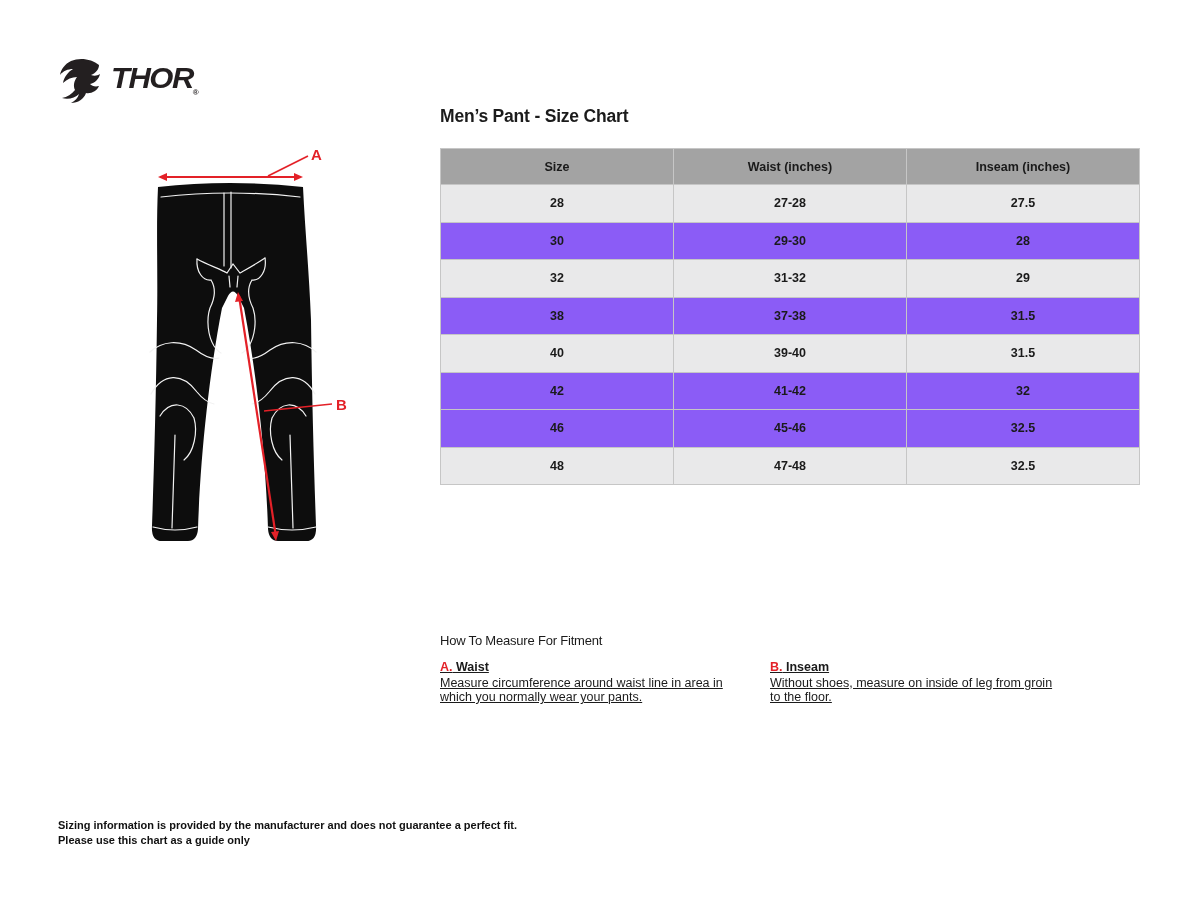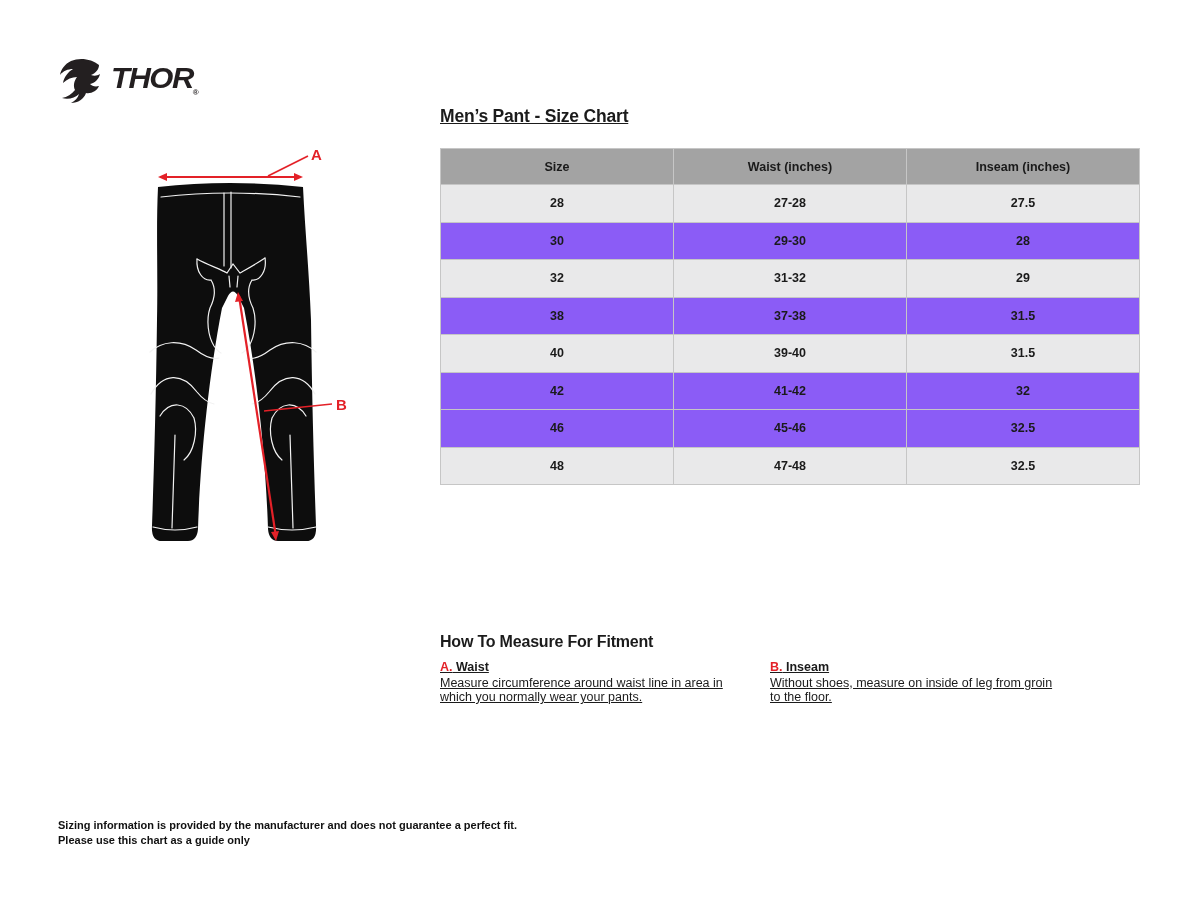--- a/index.html
+++ b/index.html
@@ -16,32 +16,32 @@
   .wordmark {
     font-weight:bold; font-style:italic; font-size:31px; letter-spacing:-1.5px;
     color:#231f20; line-height:1; margin-left:3px; transform:scaleY(0.96);
   }
   .regmark { font-size:8px; font-style:normal; vertical-align:-8px; letter-spacing:0; }
 
   
   .diagram { left:115px; top:135px; }
 
   
-  .chart-title { left:440px; top:106px; font-size:17.5px; font-weight:bold; letter-spacing:-0.2px;text-decoration:underline; }
+  .chart-title { left:440px; top:106px; font-size:17.5px; font-weight:bold; letter-spacing:-0.2px; }
 
   table.sizes { left:440px; top:148px; width:700px; border-collapse:collapse; table-layout:fixed; position:absolute; }
   table.sizes th, table.sizes td {
     border:1px solid #c6c6c6; text-align:center; vertical-align:middle;
     font-size:12.5px; font-weight:bold; color:#1a1a1a; padding:0;
   }
   table.sizes th { height:36px; background:#a3a3a3; }
   table.sizes td { height:37.5px; background:#8b5cf6; }
   table.sizes tr.alt td { background:#e9e9ea; }
 
-  .howto-title { left:440px; top:633px; font-size:16px; font-weight:bold; letter-spacing:-0.2px; }
+  .howto-title { left:440px; top:633px; font-size:13px; font-weight:normal; letter-spacing:-0.2px; }
 
   .measure-item { top:660px; font-size:12.5px; line-height:14.6px;text-decoration:underline; }
   .measure-a { left:440px; width:300px; }
   .measure-b { left:770px; width:285px; }
   .measure-label { font-weight:bold; font-size:12.5px; margin-bottom:1px; }
   .letter-red { color:#e32128; font-weight:bold; }
 
   .disclaimer { left:58px; top:818px; font-size:11px; font-weight:bold; line-height:14.5px; color:#111; }
 </style>
 </head>

